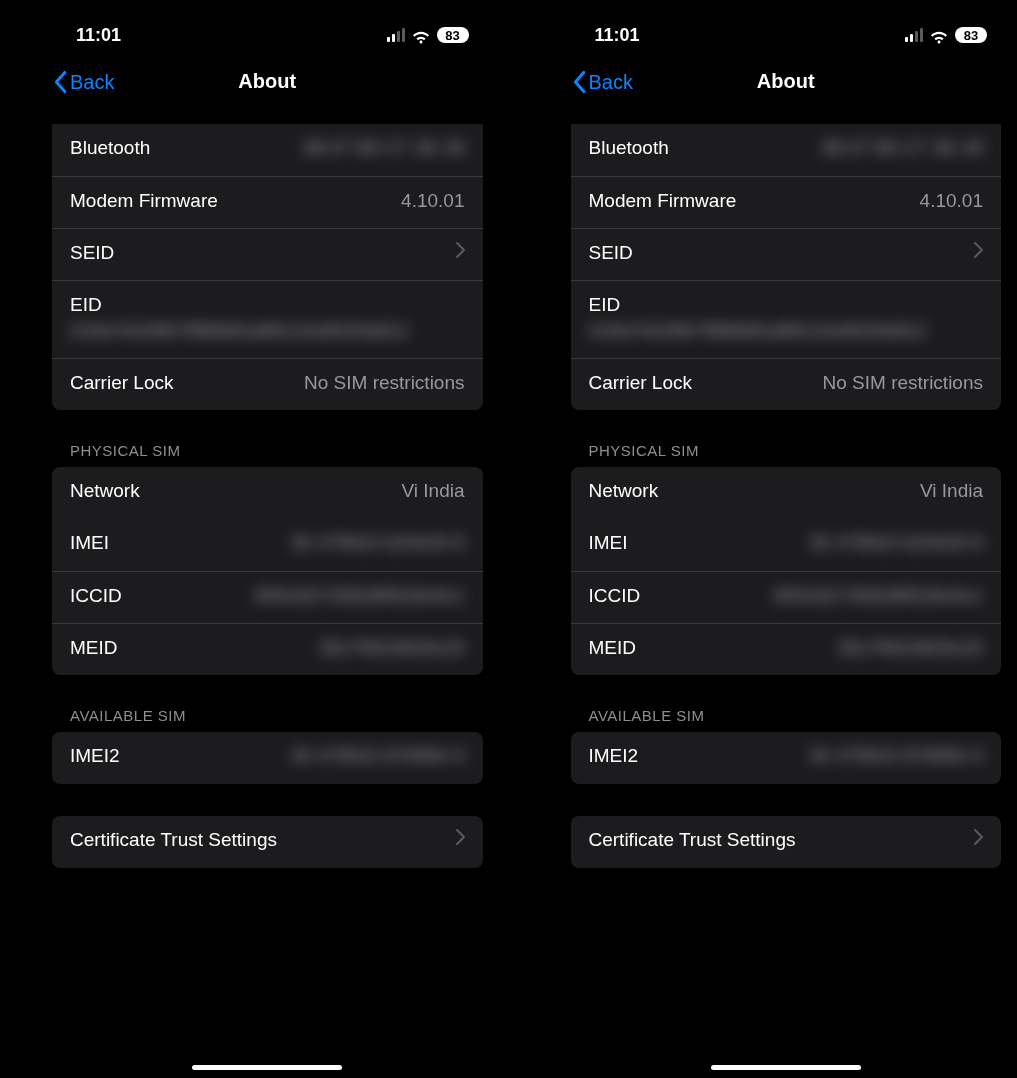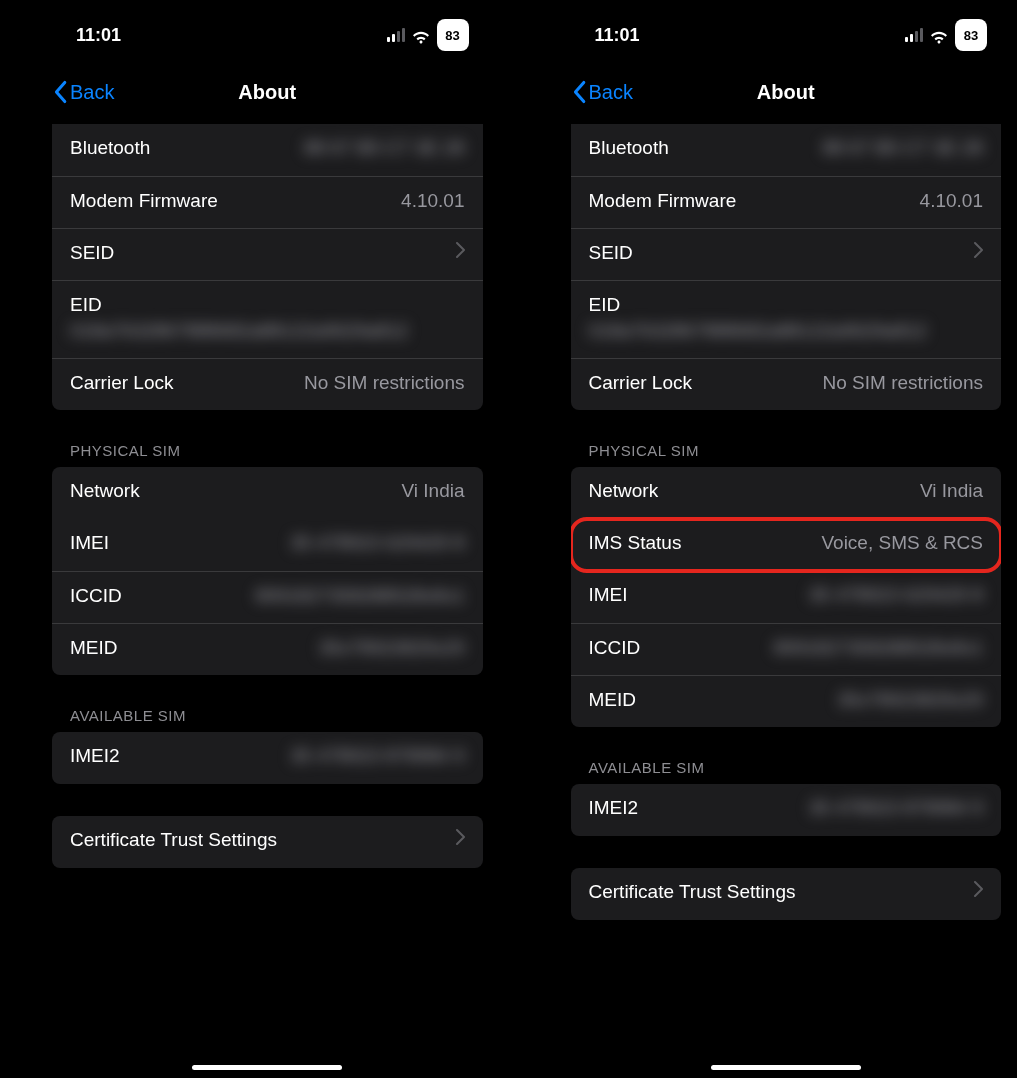--- a/index.html
+++ b/index.html
@@ -38,27 +38,27 @@
   .status-right { display: flex; align-items: center; gap: 6px; }
   .signal-bars { display: flex; align-items: flex-end; gap: 2px; }
   .signal-bars span { width: 3px; background: #fff; border-radius: 1px; }
   .signal-bars span.dim { background: #5a5a5e; }
   .b1 { height: 5px; } .b2 { height: 8px; } .b3 { height: 11px; } .b4 { height: 14px; }
   .wifi-icon { width: 20px; height: 14px; }
   .battery {
     display: flex; align-items: center; gap: 2px;
     background: #fff; border-radius: 8px; padding: 1px 3px;
     color: #000; font-size: 13px; font-weight: 700; min-width: 32px;
-    justify-content: center; height: 32px;
+    justify-content: center; height: 16px;
   }
   
   .nav-bar {
     height: 44px;
     display: flex;
-    align-items: center;
+    align-items: flex-start;
     position: relative;
     padding: 0 16px;
     margin-top: 10px;
     margin-bottom: 10px;
   }
   .back-btn {
     display: flex; align-items: center; gap: 2px;
     color: #0a84ff; font-size: 20px; font-weight: 400;
   }
   .back-btn svg { width: 16px; height: 24px; }
@@ -268,25 +268,20 @@
         <span class="row-value">No SIM restrictions</span>
       </div>
     </div>
 
     <div class="section-label">PHYSICAL SIM</div>
     <div class="group">
       <div class="row">
         <span class="row-label">Network</span>
         <span class="row-value">Vi India</span>
       </div>
-      <div class="row highlighted">
-        <div class="highlight-box"></div>
-        <span class="row-label">IMS Status</span>
-        <span class="row-value">Voice,  SMS &amp; RCS</span>
-      </div>
       <div class="row" style="border-top:none">
         <span class="row-label">IMEI</span>
         <span class="row-value blurred">35 478923 629429 8</span>
       </div>
       <div class="row">
         <span class="row-label">ICCID</span>
         <span class="row-value blurred">8991827358288528x8x1</span>
       </div>
       <div class="row">
         <span class="row-label">MEID</span>

